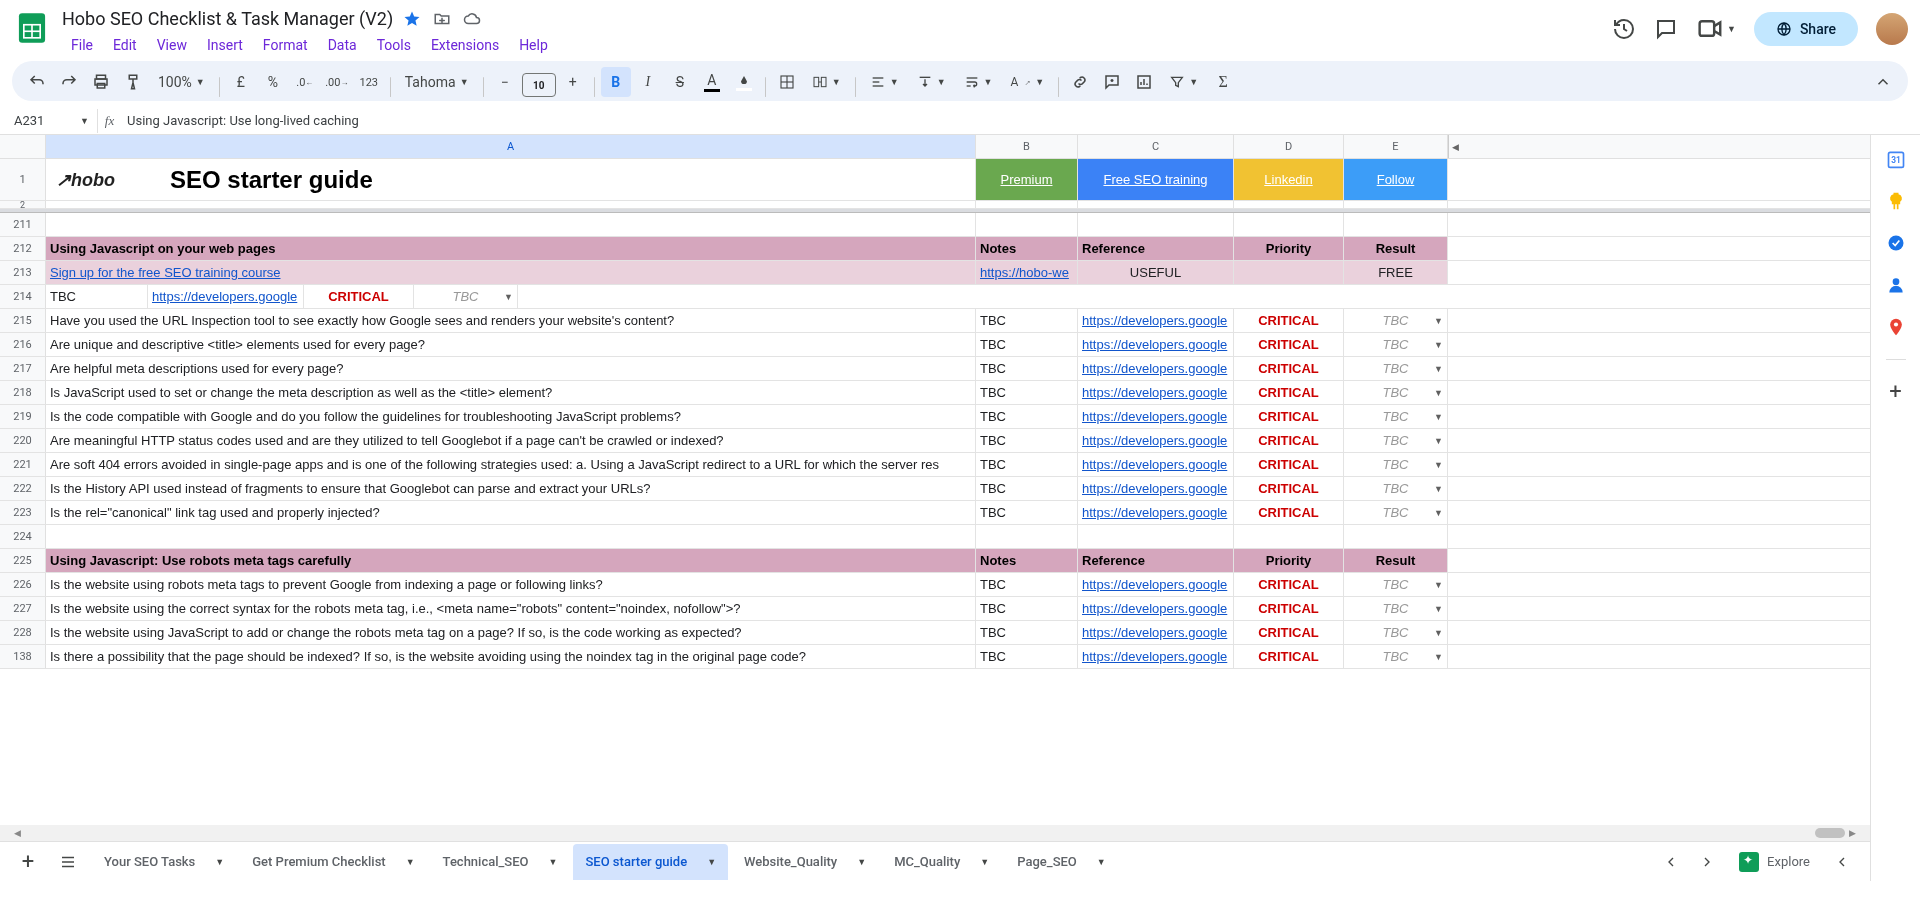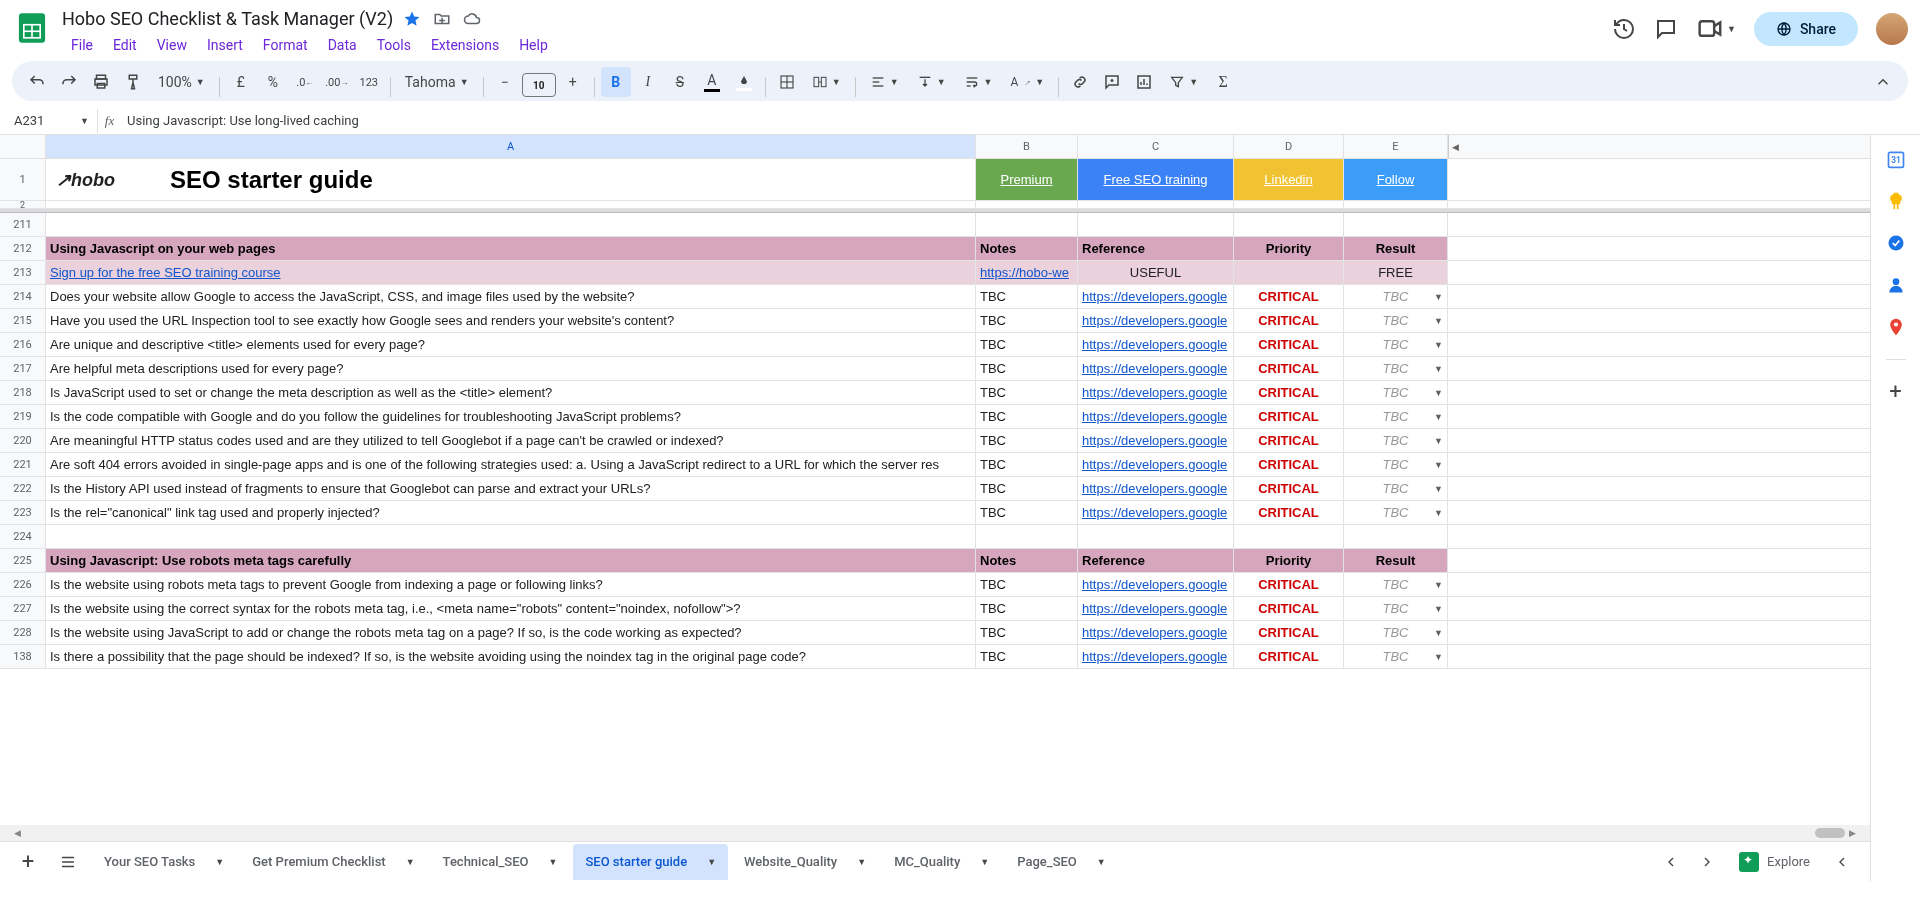--- a/index.html
+++ b/index.html
@@ -392,21 +392,20 @@
           </div>
           <div class="cell cB link">
             <a>https://hobo-we</a>
           </div>
           <div class="cell cC center">USEFUL</div>
           <div class="cell cD"></div>
           <div class="cell cE center">FREE</div>
         </div>
         <div class="grow">
           <div class="rhead">214</div>
-          <div class="cell cA">Does your website allow Google to access the JavaScript, CSS, and image files used by the website?</div>
           <div class="cell cB">TBC</div>
           <div class="cell cC link">
             <a>https://developers.google</a>
           </div>
           <div class="cell cD center red">CRITICAL</div>
           <div class="cell cE tbc-result">TBC<span class="dd-arrow">▼</span></div>
         </div>
         <div class="grow">
           <div class="rhead">215</div>
           <div class="cell cA">Have you used the URL Inspection tool to see exactly how Google sees and renders your website's content?</div>

